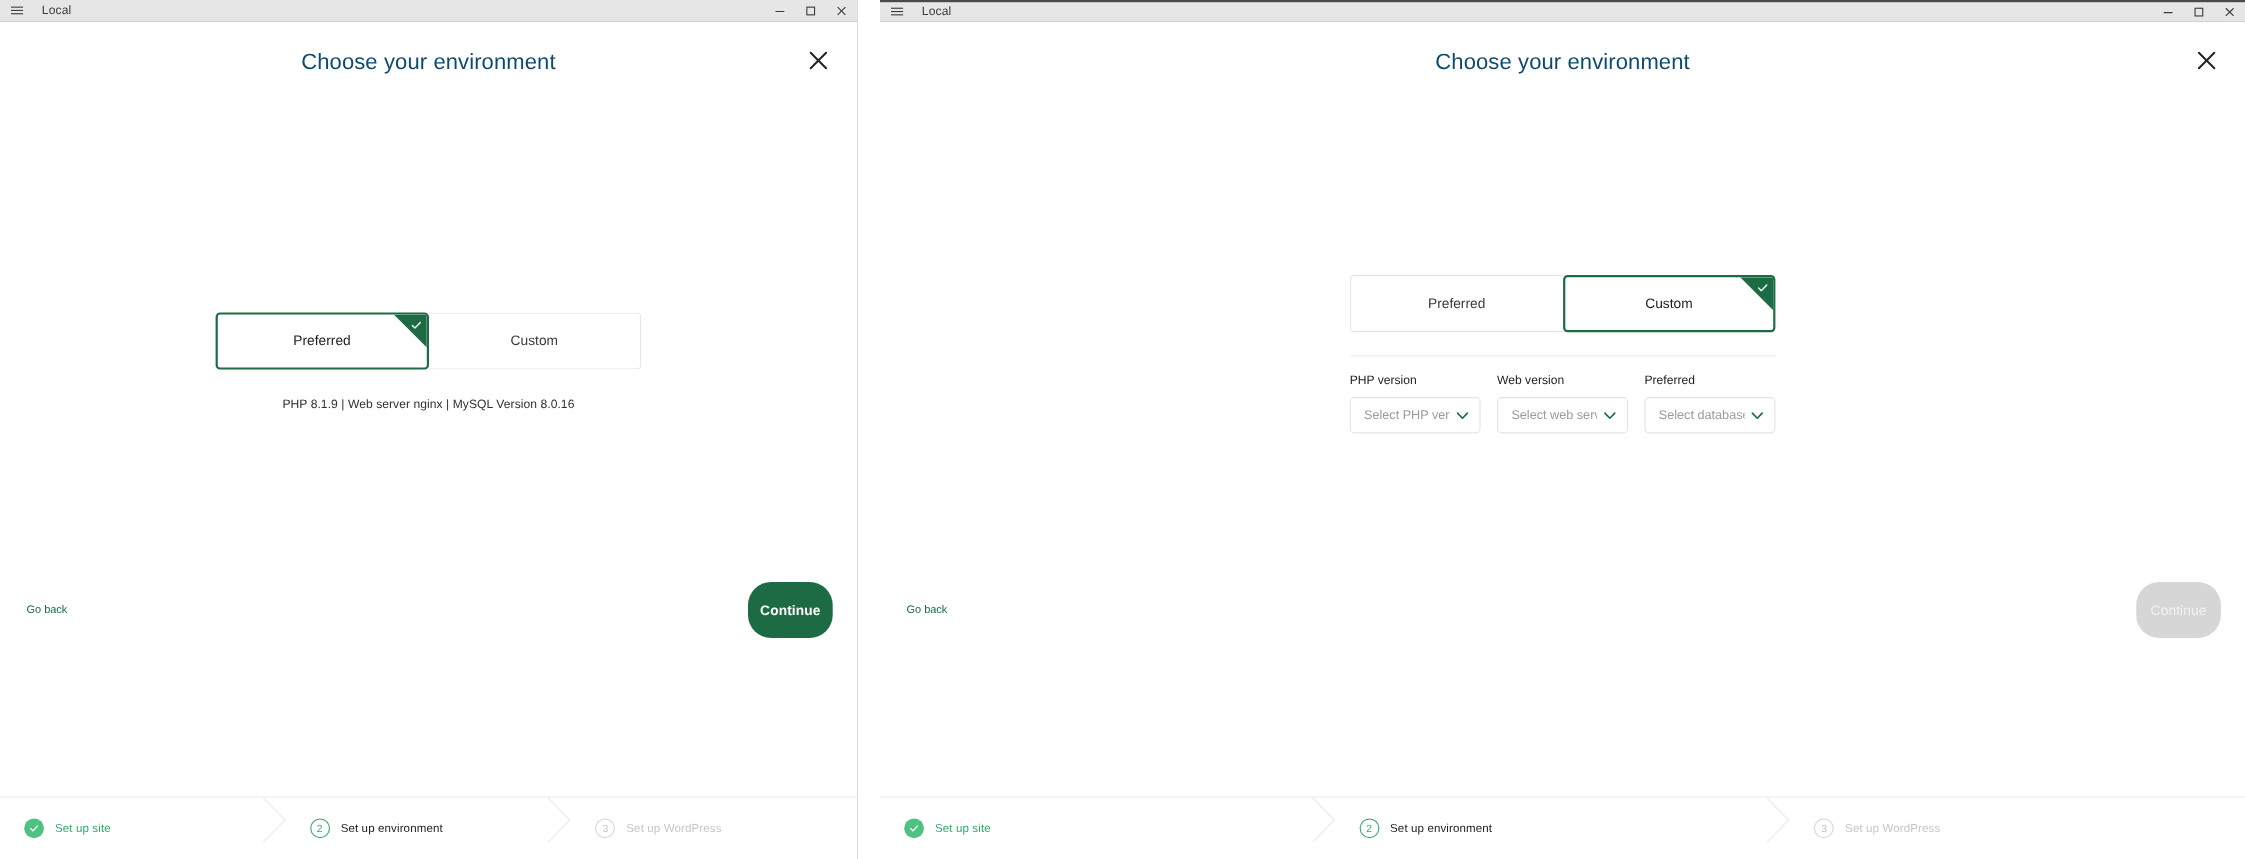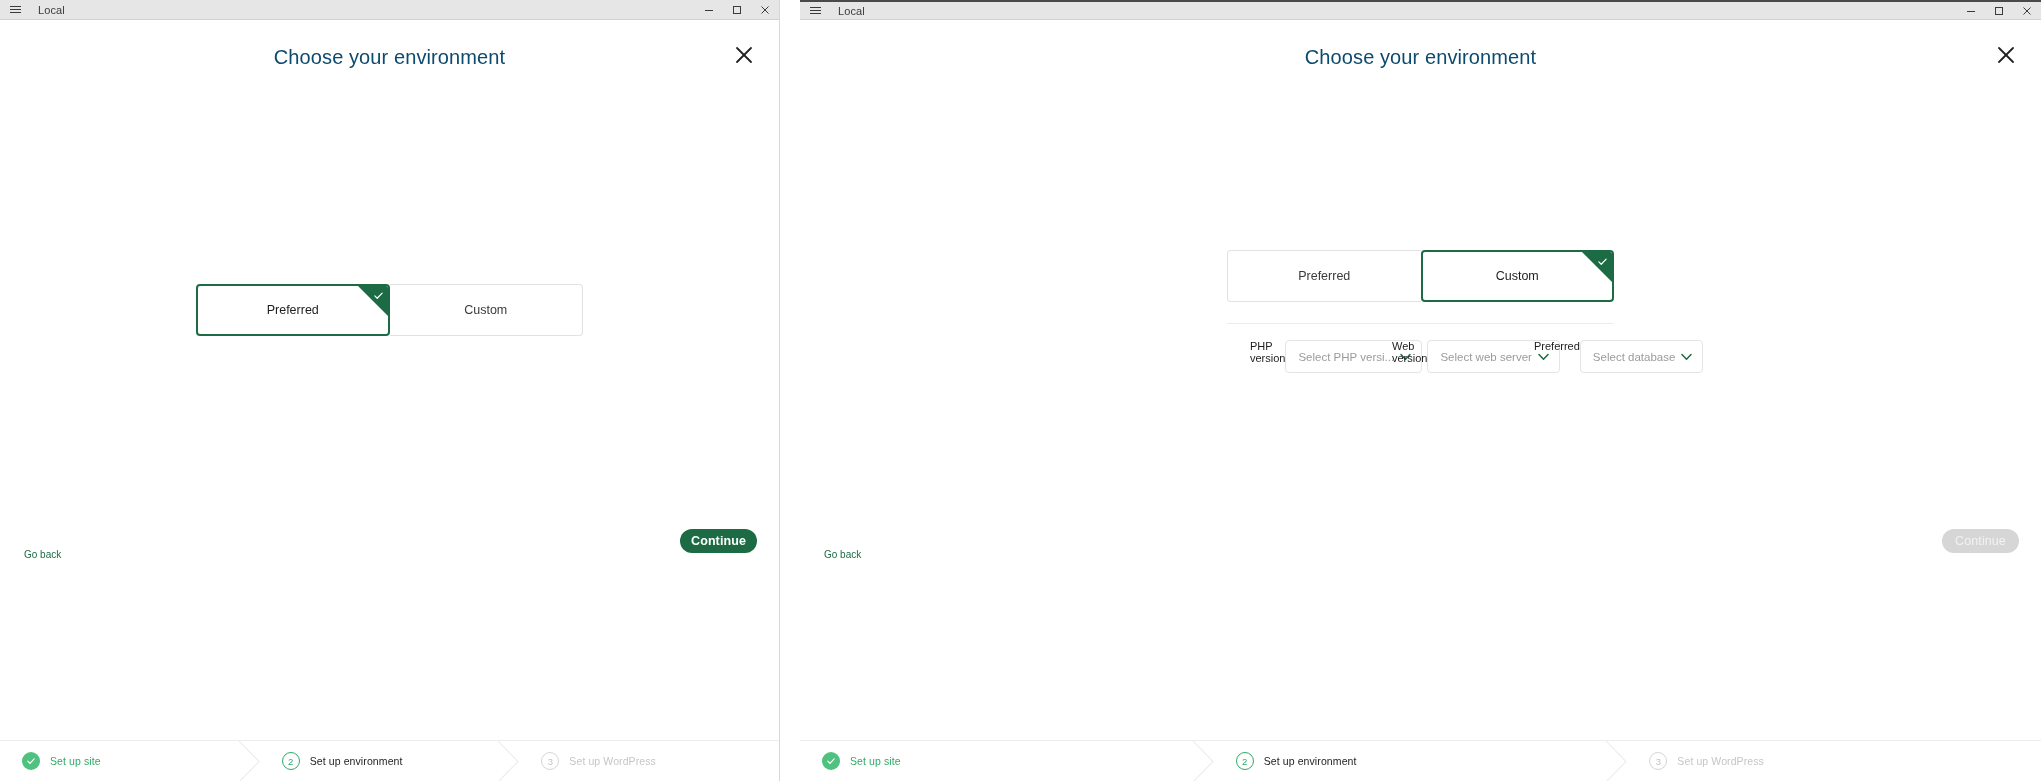--- a/index.html
+++ b/index.html
@@ -86,46 +86,46 @@
     width: 11px; height: 11px;
   }
 
   .env-summary {
     position: absolute; left: 0; right: 0; text-align: center;
     font-size: 11px; color: #303030; letter-spacing: .05px;
   }
 
   
   .selects { position: absolute; display: flex; }
-  .sel-group { display: flex; flex-direction: row; margin-left: 23px; }
+  .sel-group { display: flex; flex-direction: column; }
   .sel-label { font-size: 11px; color: #1d1d1d; margin-bottom: 9px; font-weight: 400; }
   .sel-box {
     height: 33px; border: 1px solid #e4e4e4; border-radius: 4px;
     background: #fff; display: flex; align-items: center;
     padding: 0 10px 0 12px; cursor: pointer;
   }
   .sel-ph { font-size: 11.5px; color: #9b9b9b; white-space: nowrap; overflow: hidden; flex: 1 1 auto; }
   .sel-caret { margin-left: 6px; display: flex; align-items: center; }
   .divider-line { position: absolute; height: 1px; background: #ececec; }
 
   
   .actions { position: absolute; left: 0; right: 0; }
   .go-back {
     position: absolute; font-size: 10px; color: #1d6b45; cursor: pointer;
   }
   .continue-btn {
     position: absolute; display: flex; align-items: center; justify-content: center;
-    height: 24px; border-radius: 21px; font-size: 12.5px; color: #ffffff;
+    height: 51px; border-radius: 21px; font-size: 12.5px; color: #ffffff;
     background: #1d6b45; cursor: pointer; letter-spacing: .1px; font-weight: 700;
   }
   .continue-btn.disabled { background: #d6d6d6; color: #f2f2f2; cursor: default; font-weight: 400; }
 
   
   .stepper {
-    position: absolute; bottom: 0; left: 0; right: 0; height: 41px;
+    position: absolute; bottom: 0; left: 0; right: 0; height: 57px;
     background: #ffffff; border-top: 1px solid #ededed;
     display: flex; align-items: stretch;
   }
   .step {
     position: relative; display: flex; align-items: center;
     padding-left: 22px; flex: 1 1 0;
   }
   .step .chev {
     position: absolute; right: -1px; top: 0; height: 41px; width: 22px;
     pointer-events: none;
@@ -201,20 +201,21 @@
                     <polyline points="2,6.4 4.6,9 10,3.4" fill="none" stroke="#ffffff" stroke-width="1.3" stroke-linecap="round" stroke-linejoin="round"></polyline>
                   </svg>
               </span>
             </div>
             <div class="seg-opt inactive last">
               <span>Custom</span>
             </div>
           </div>
         </div>
 
+        <div class="env-summary" style="top:268px;">PHP 8.1.9 | Web server nginx | MySQL Version 8.0.16</div>
 
         <div class="actions">
           <div class="go-back" style="left:24px; top:455px;">Go back</div>
           <div class="continue-btn" style="right:22px; top:435px; width:77px;">Continue</div>
         </div>
       </div>
 
       <div class="stepper">
         <div class="step">
           <div class="step-badge done">

